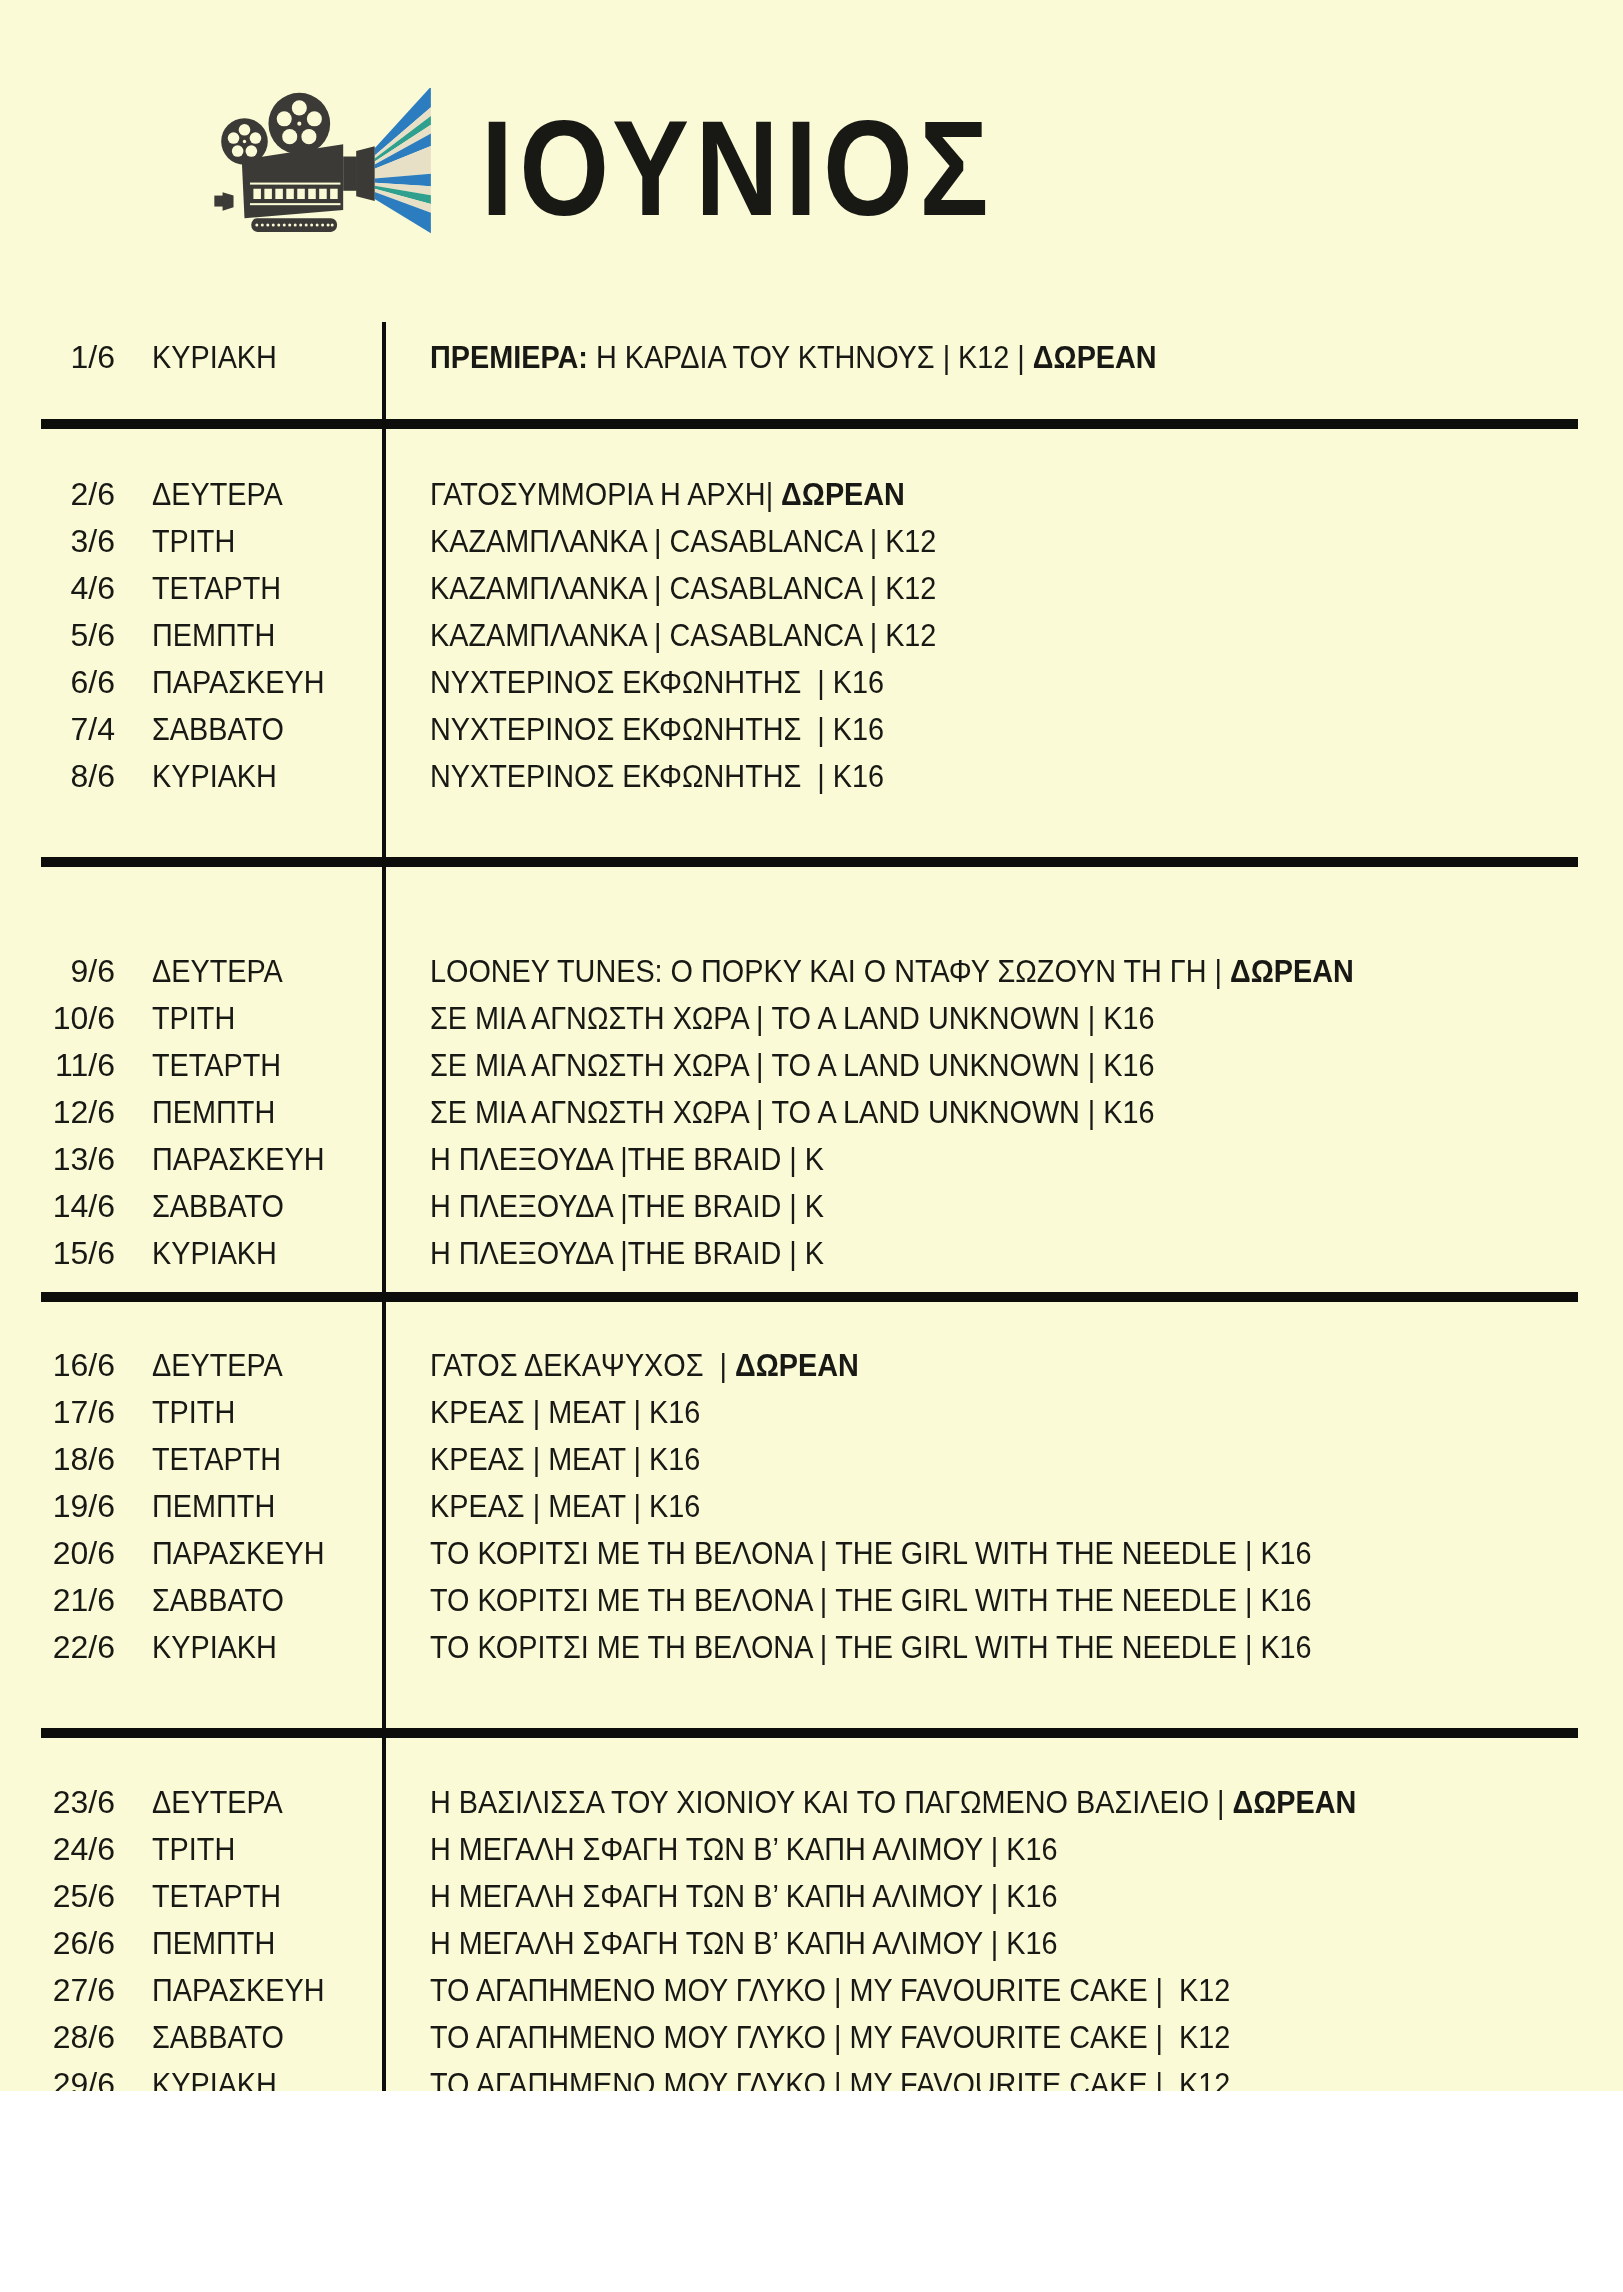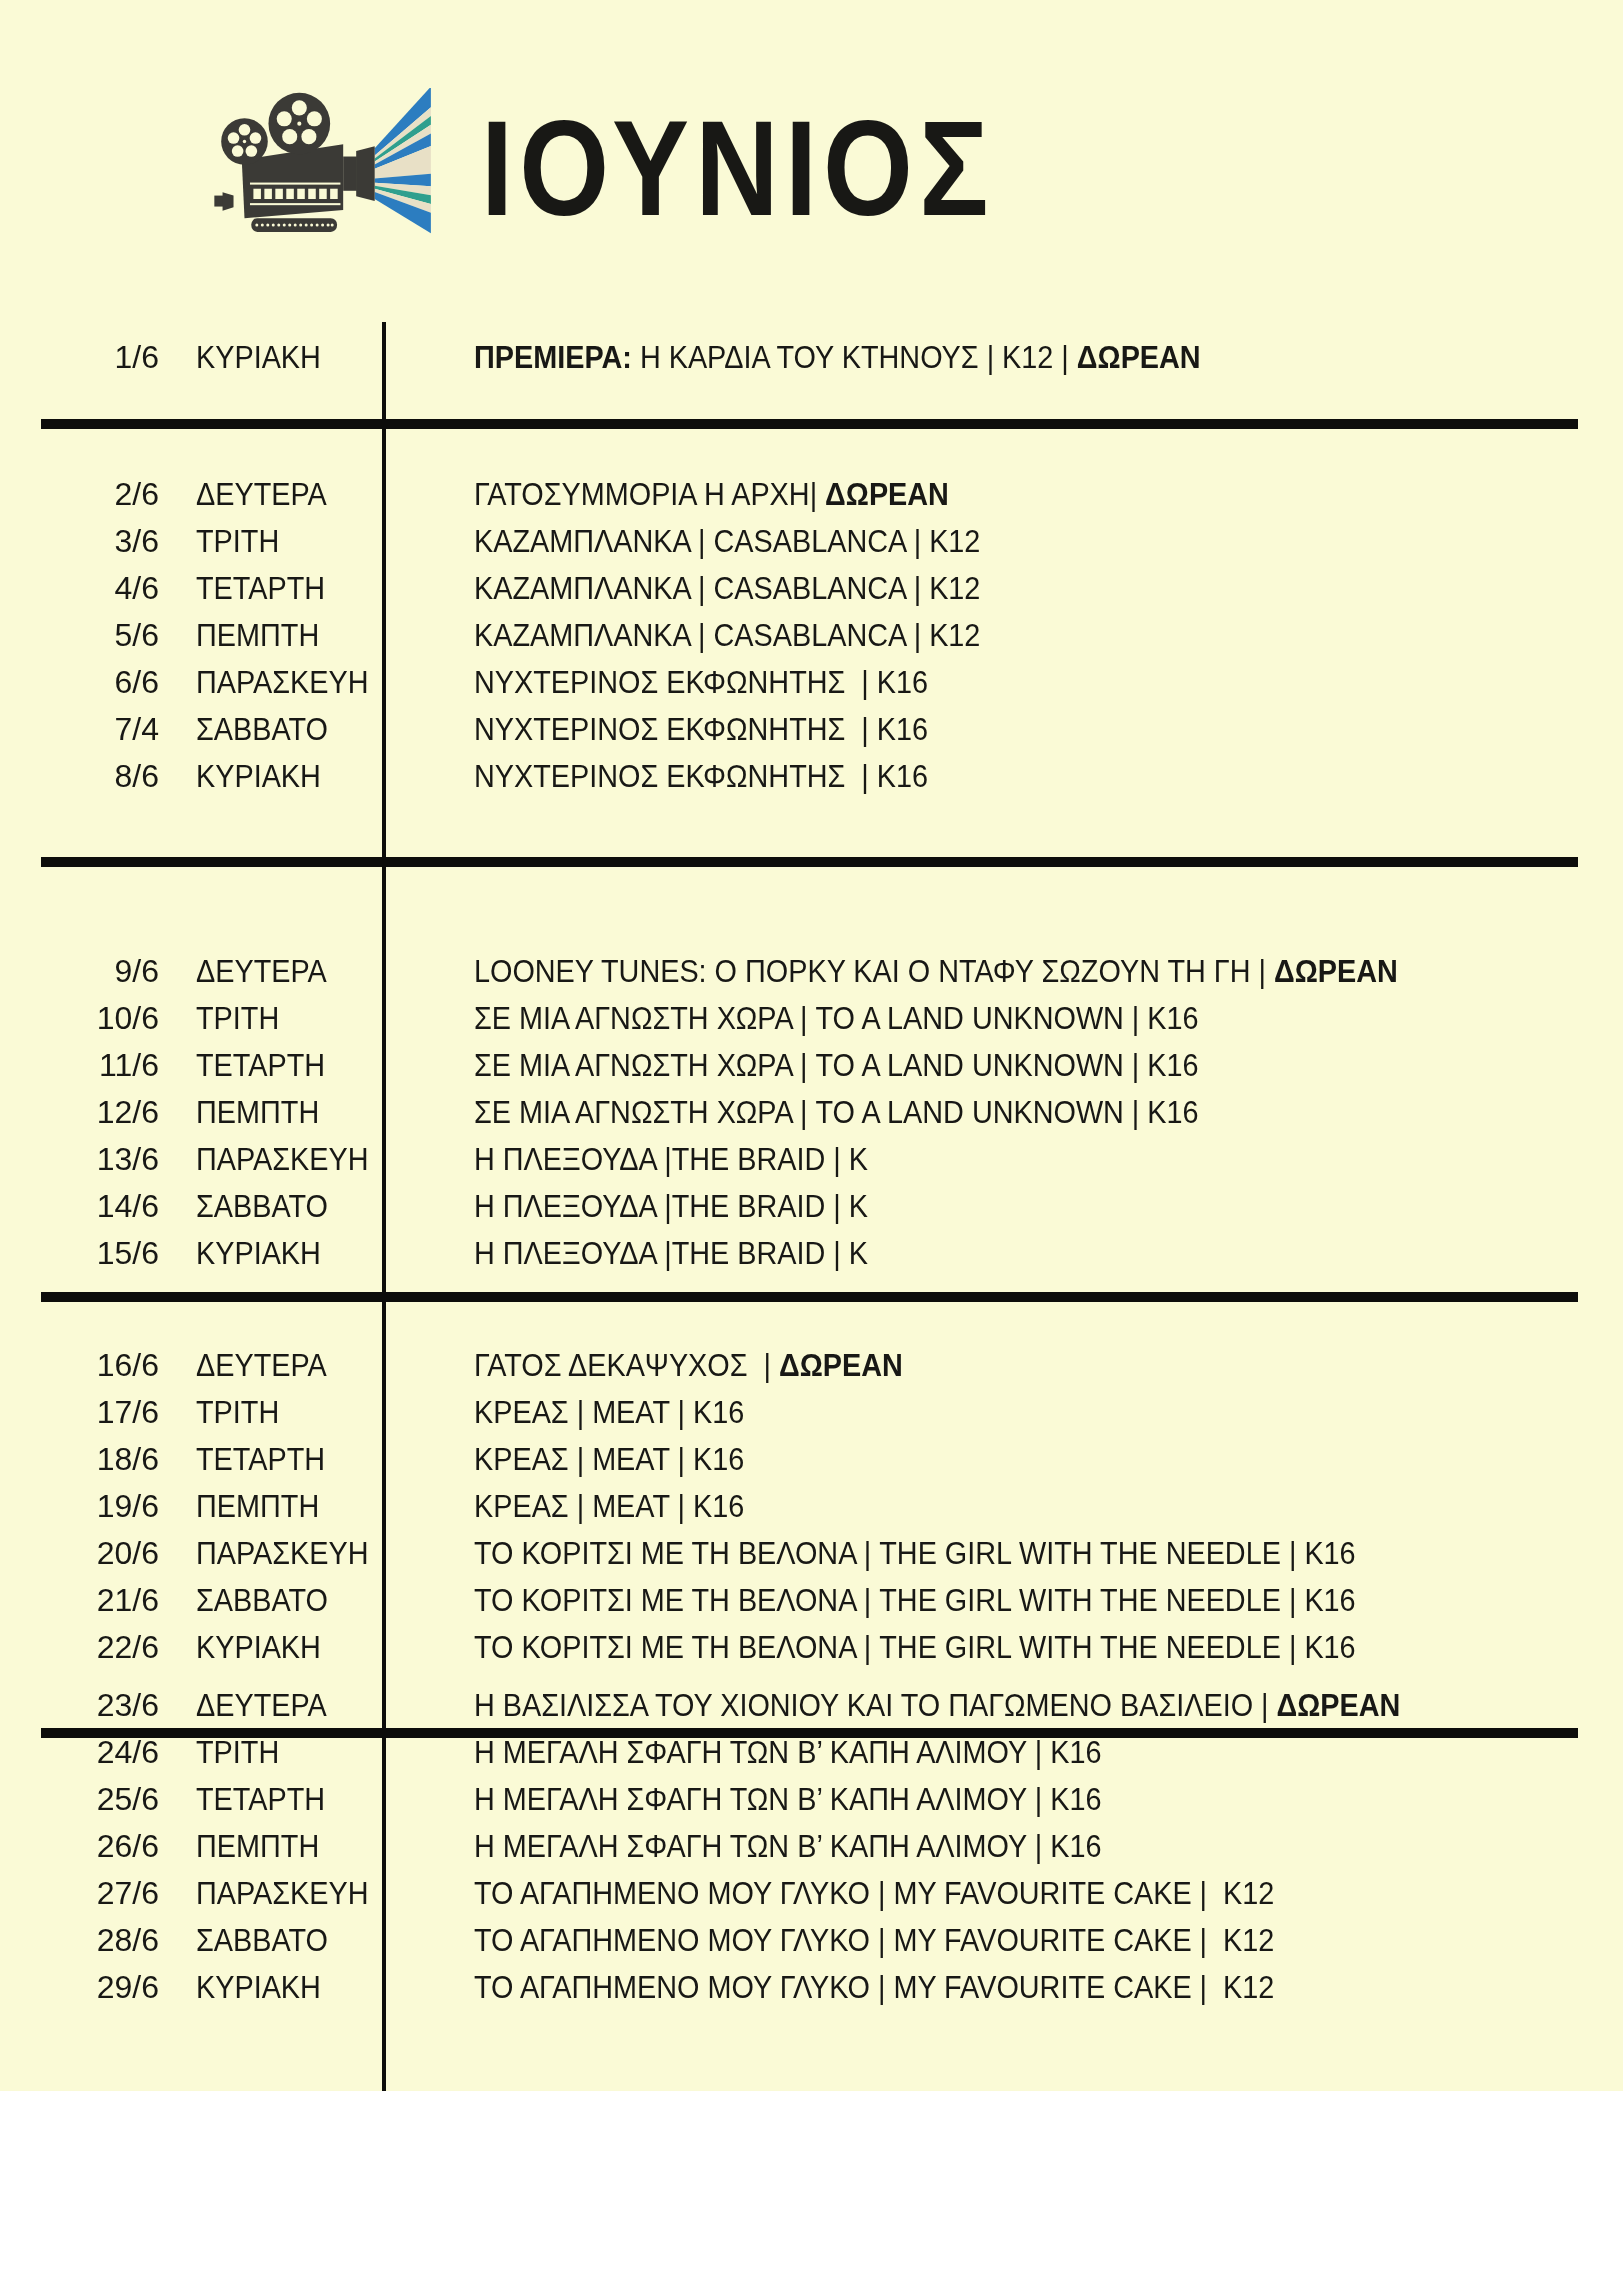--- a/index.html
+++ b/index.html
@@ -14,21 +14,21 @@
   }
   .projector-icon{position:absolute; left:202px; top:88px; width:233px; height:auto;}
   .page-title{
     position:absolute; left:481px; top:100px; margin:0;
     font-size:136px; line-height:1; font-weight:700; letter-spacing:7.2px;
     transform:scaleX(0.85); transform-origin:0 0; white-space:nowrap;
   }
   .vline{position:absolute; left:382px; top:322px; width:3.6px; height:1930px; background:var(--line);}
   .hdivider{position:absolute; left:41px; width:1537px; height:9.9px; background:var(--line);}
   .block{position:absolute; left:0; width:1624px;}
-  .row{position:relative; height:47px; font-size:32px; line-height:47px; white-space:nowrap;margin-left:44px;}
+  .row{position:relative; height:47px; font-size:32px; line-height:47px; white-space:nowrap;}
   .date{position:absolute; left:34px; width:81px; text-align:right;}
   .day{position:absolute; left:152px; transform:scaleX(0.9); transform-origin:0 50%;}
   .movie{position:absolute; left:430px; transform:scaleX(0.9); transform-origin:0 50%; white-space:pre;}
   .b{font-weight:700;}
   .fill-proj{fill:var(--projector);} .fill-bg{fill:var(--background);}
   .fill-blue{fill:var(--beam-blue);} .fill-teal{fill:var(--beam-teal);} .fill-cream{fill:var(--beam-cream);}
 </style>
 </head>
 <body>
 
@@ -228,21 +228,21 @@
           <span class="date">21/6</span>
           <span class="day">ΣΑΒΒΑΤΟ</span>
           <span class="movie"><span>ΤΟ ΚΟΡΙΤΣΙ ΜΕ ΤΗ ΒΕΛΟΝΑ | THE GIRL WITH THE NEEDLE | Κ16</span></span>
         </div>
         <div class="row">
           <span class="date">22/6</span>
           <span class="day">ΚΥΡΙΑΚΗ</span>
           <span class="movie"><span>ΤΟ ΚΟΡΙΤΣΙ ΜΕ ΤΗ ΒΕΛΟΝΑ | THE GIRL WITH THE NEEDLE | Κ16</span></span>
         </div>
       </div>
-      <div class="block" style="top: 1682px;">
+      <div class="block" style="top: 1779px;">
         <div class="row">
           <span class="date">23/6</span>
           <span class="day">ΔΕΥΤΕΡΑ</span>
           <span class="movie"><span>Η ΒΑΣΙΛΙΣΣΑ ΤΟΥ ΧΙΟΝΙΟΥ ΚΑΙ ΤΟ ΠΑΓΩΜΕΝΟ ΒΑΣΙΛΕΙΟ | </span><span class="b">ΔΩΡΕΑΝ</span></span>
         </div>
         <div class="row">
           <span class="date">24/6</span>
           <span class="day">ΤΡΙΤΗ</span>
           <span class="movie"><span>Η ΜΕΓΑΛΗ ΣΦΑΓΗ ΤΩΝ Β’ ΚΑΠΗ ΑΛΙΜΟΥ | Κ16</span></span>
         </div>

